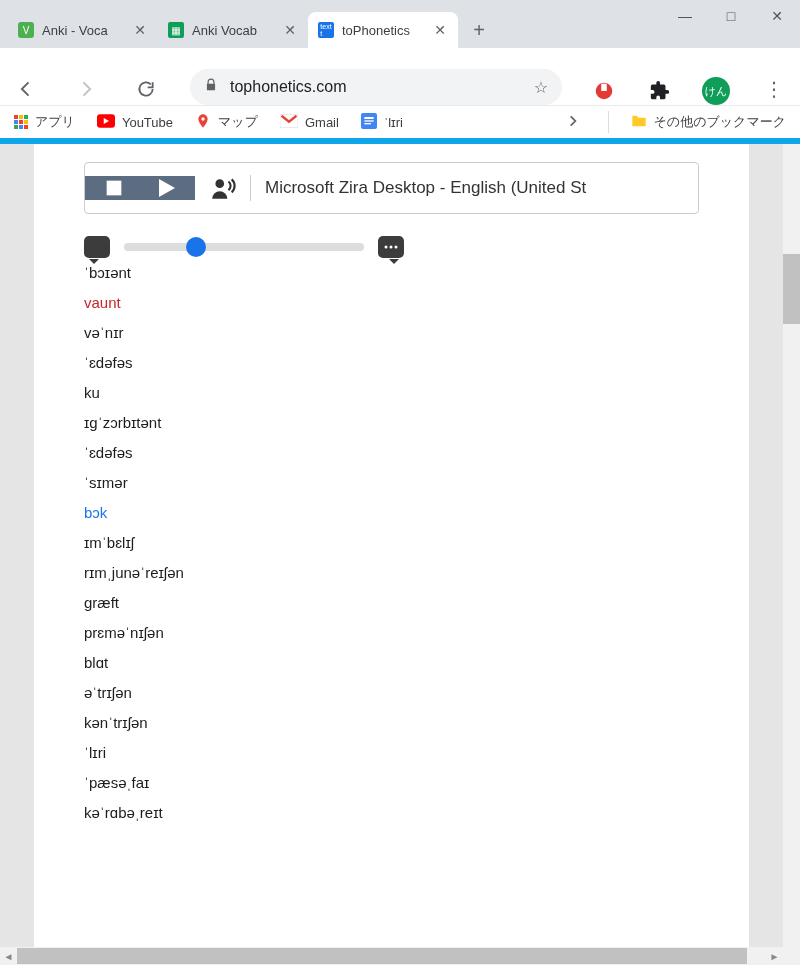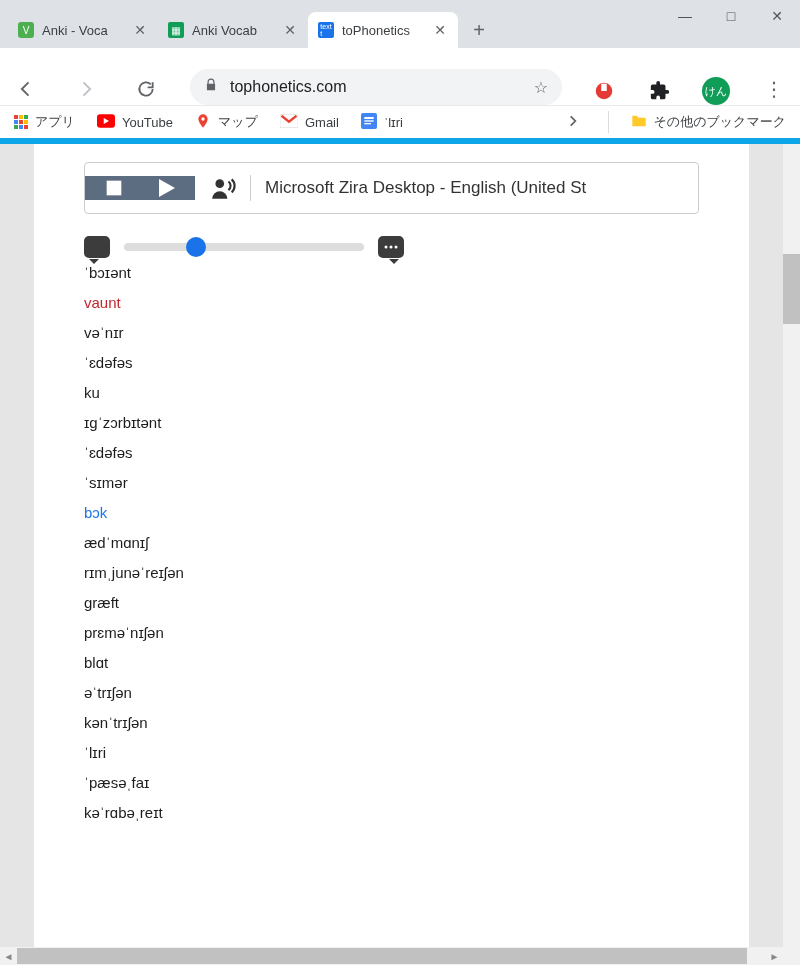--- a/index.html
+++ b/index.html
@@ -451,21 +451,21 @@
     <div class="phonetics" id="ph-list">
         <span class="ph-word">ˈbɔɪənt</span>
         <span class="ph-word ph-red">vaunt</span>
         <span class="ph-word">vəˈnɪr</span>
         <span class="ph-word">ˈɛdəfəs</span>
         <span class="ph-word">ku</span>
         <span class="ph-word">ɪgˈzɔrbɪtənt</span>
         <span class="ph-word">ˈɛdəfəs</span>
         <span class="ph-word">ˈsɪmər</span>
         <span class="ph-word ph-blue">bɔk</span>
-        <span class="ph-word">ædˈmɑnɪʃ</span>
+        <span class="ph-word">ɪmˈbɛlɪʃ</span>
         <span class="ph-word">rɪmˌjunəˈreɪʃən</span>
         <span class="ph-word">græft</span>
         <span class="ph-word">prɛməˈnɪʃən</span>
         <span class="ph-word">blɑt</span>
         <span class="ph-word">əˈtrɪʃən</span>
         <span class="ph-word">kənˈtrɪʃən</span>
         <span class="ph-word">ˈlɪri</span>
         <span class="ph-word">ˈpæsəˌfaɪ</span>
         <span class="ph-word">kəˈrɑbəˌreɪt</span>
       </div>

